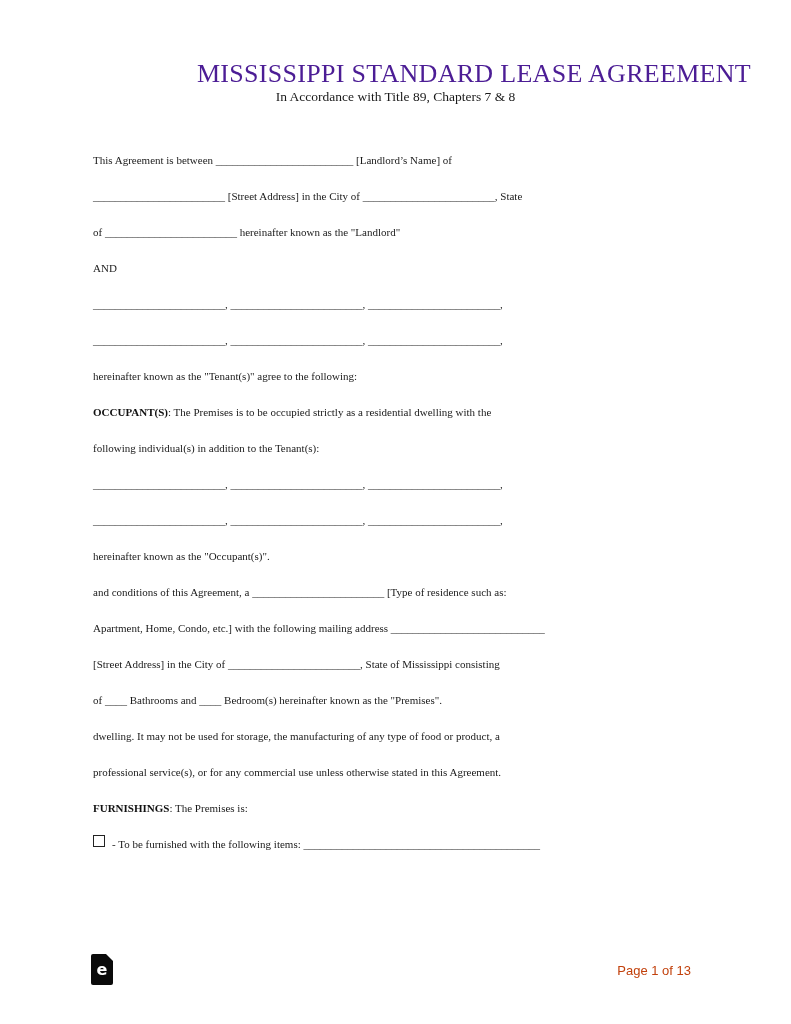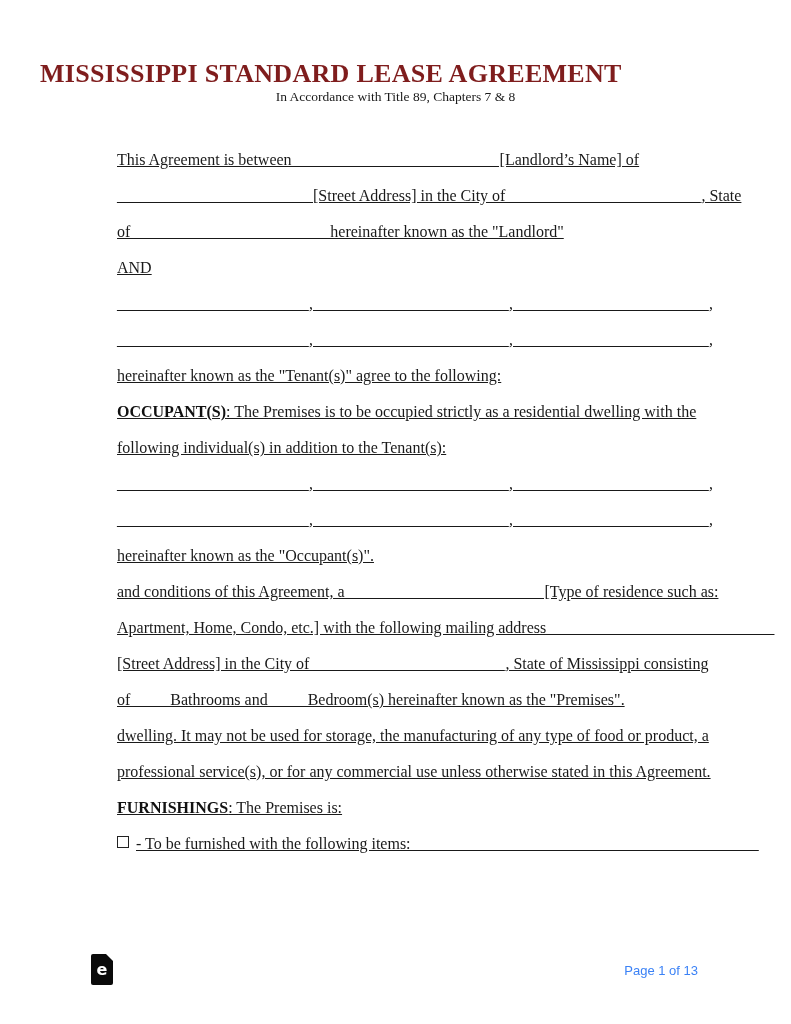--- a/index.html
+++ b/index.html
@@ -12,38 +12,37 @@
     font-family: "Liberation Serif", serif;
     color: #1a1a1a;
   }
   .page {
     position: absolute;
     inset: 0;
     background: #ffffff;
   }
   .page-title {
     margin: 58px 40px 0 40px;
-    text-align: left;
+    text-align: right;
     font-size: 26px;
-    font-weight: bold;
-    color: #7f1d1d;
+    font-weight: normal;
+    color: #4c1d95;
     letter-spacing: 0.3px;
     line-height: 31px;
     font-family: "Liberation Serif", serif;
   }
   .page-subtitle {
     text-align: center;
     font-size: 13.5px;
     color: #1a1a1a;
     line-height: 16px;
   }
   .doc-body {
-    margin: 37px 93px 0 117px;
-    font-size: 16px;
-    text-decoration: underline;
+    margin: 37px 93px 0 93px;
+    font-size: 11px;
   }
   .doc-line {
     height: 36px;
     line-height: 36px;
     white-space: nowrap;
   }
   .doc-line b { font-weight: bold; color: #111111; text-align: right; }
   .checkbox {
     display: inline-block;
     width: 10px;
@@ -78,25 +77,25 @@
     top: 6px;
     text-align: center;
     color: #ffffff;
     font-family: "DejaVu Sans", sans-serif;
     font-weight: bold;
     font-size: 16px;
     line-height: 19px;
   }
   .page-indicator {
     position: absolute;
-    right: 93px;
+    right: 100px;
     top: 963px;
     font-family: "Liberation Sans", sans-serif;
     font-size: 13px;
-    color: #3b82f6;
+    color: #c2410c;
   }
 </style>
 </head>
 <body>
 
 <div class="page">
 
   <h1 class="page-title">MISSISSIPPI STANDARD LEASE AGREEMENT</h1>
 
   <div class="page-subtitle">In Accordance with Title 89, Chapters 7 &amp; 8</div>

